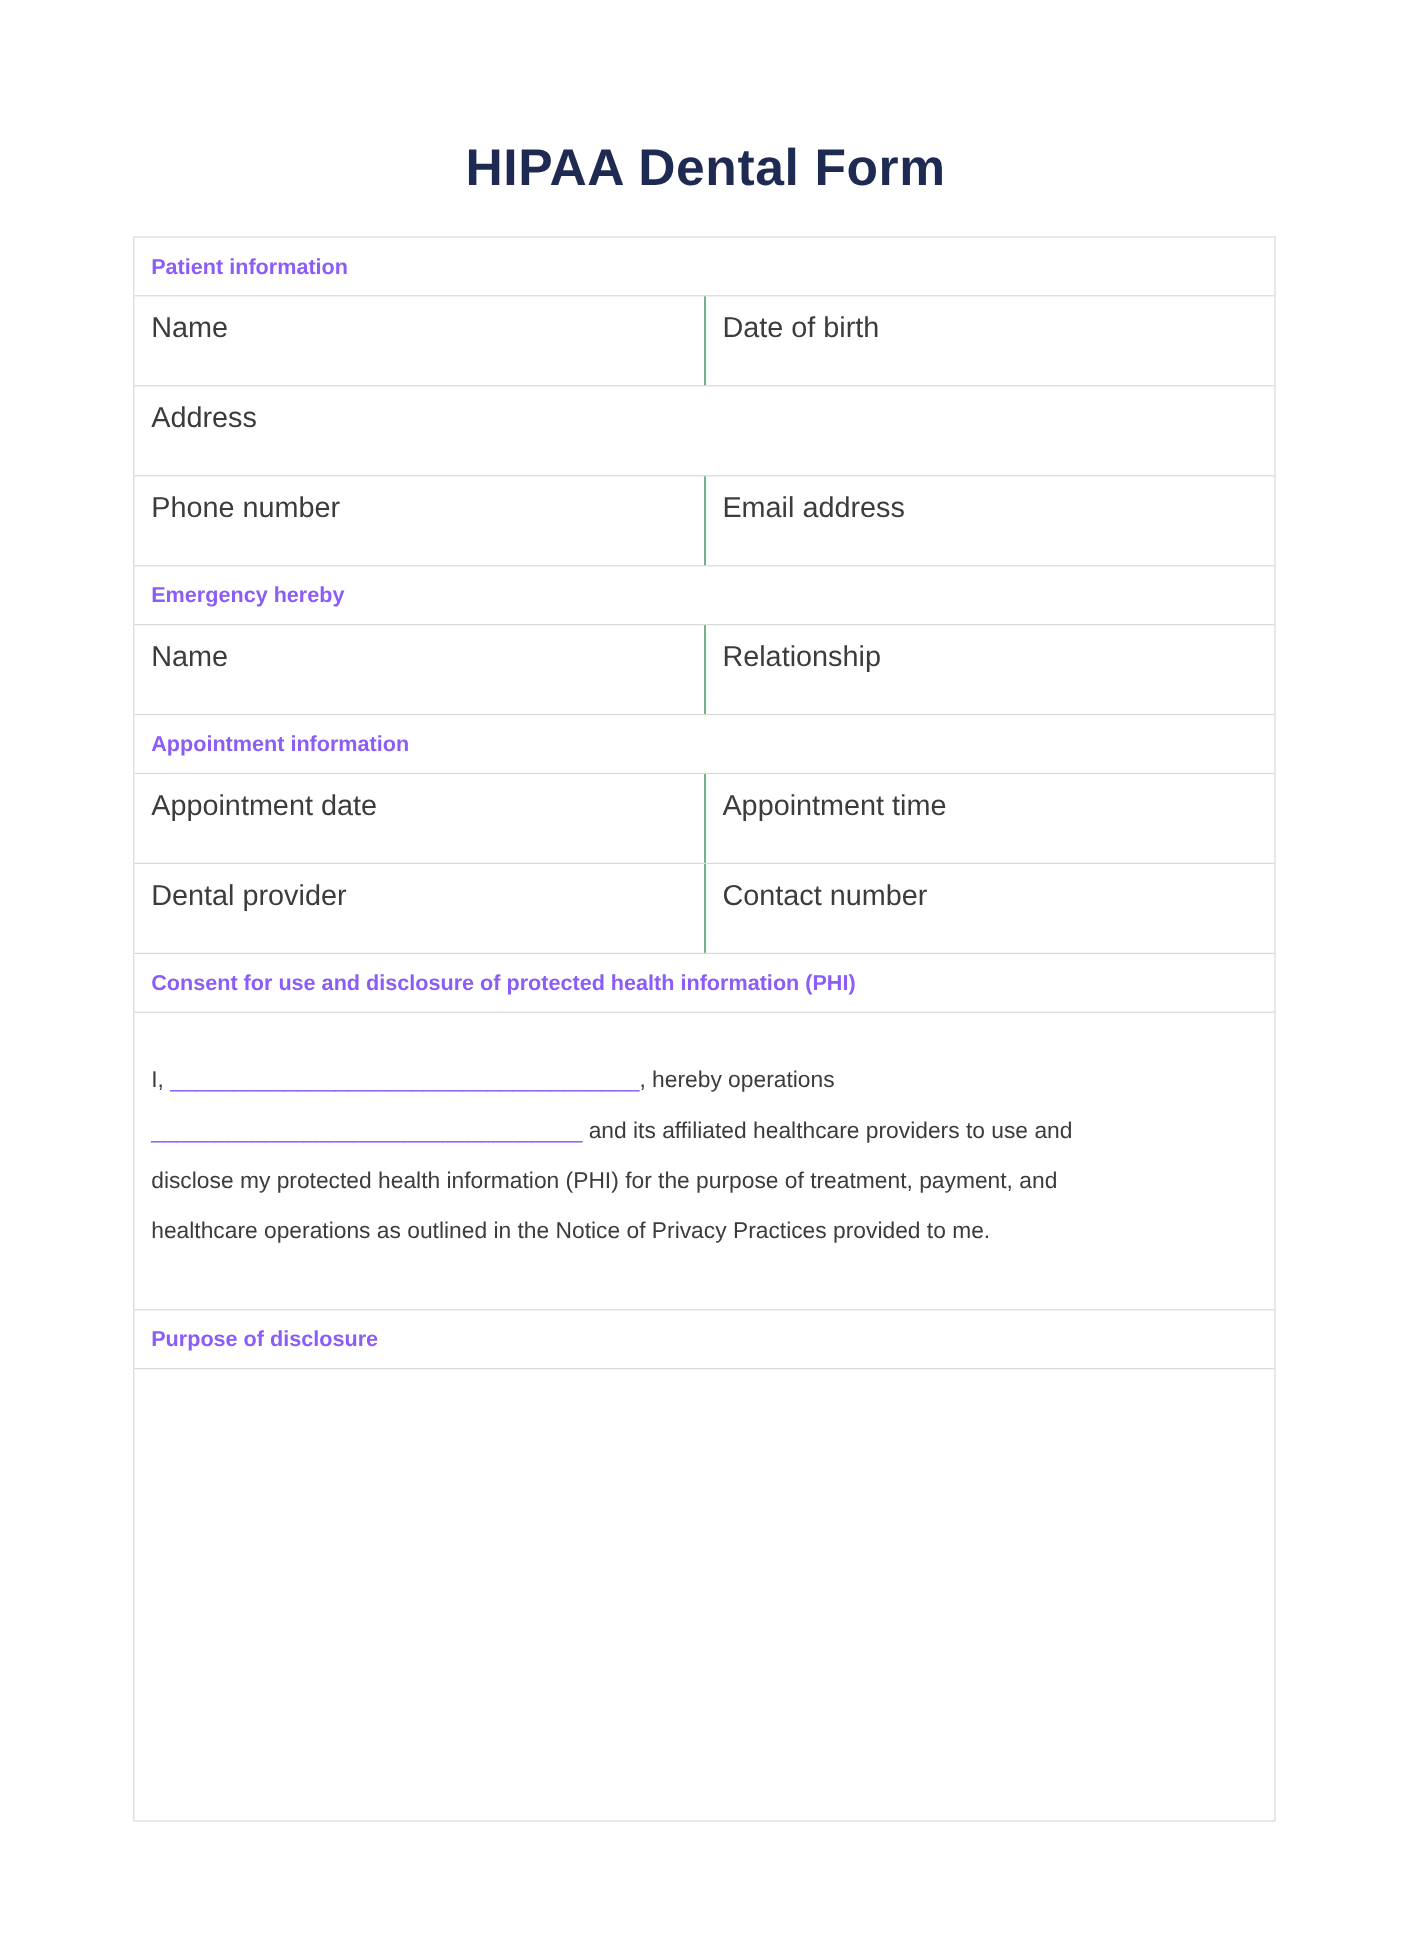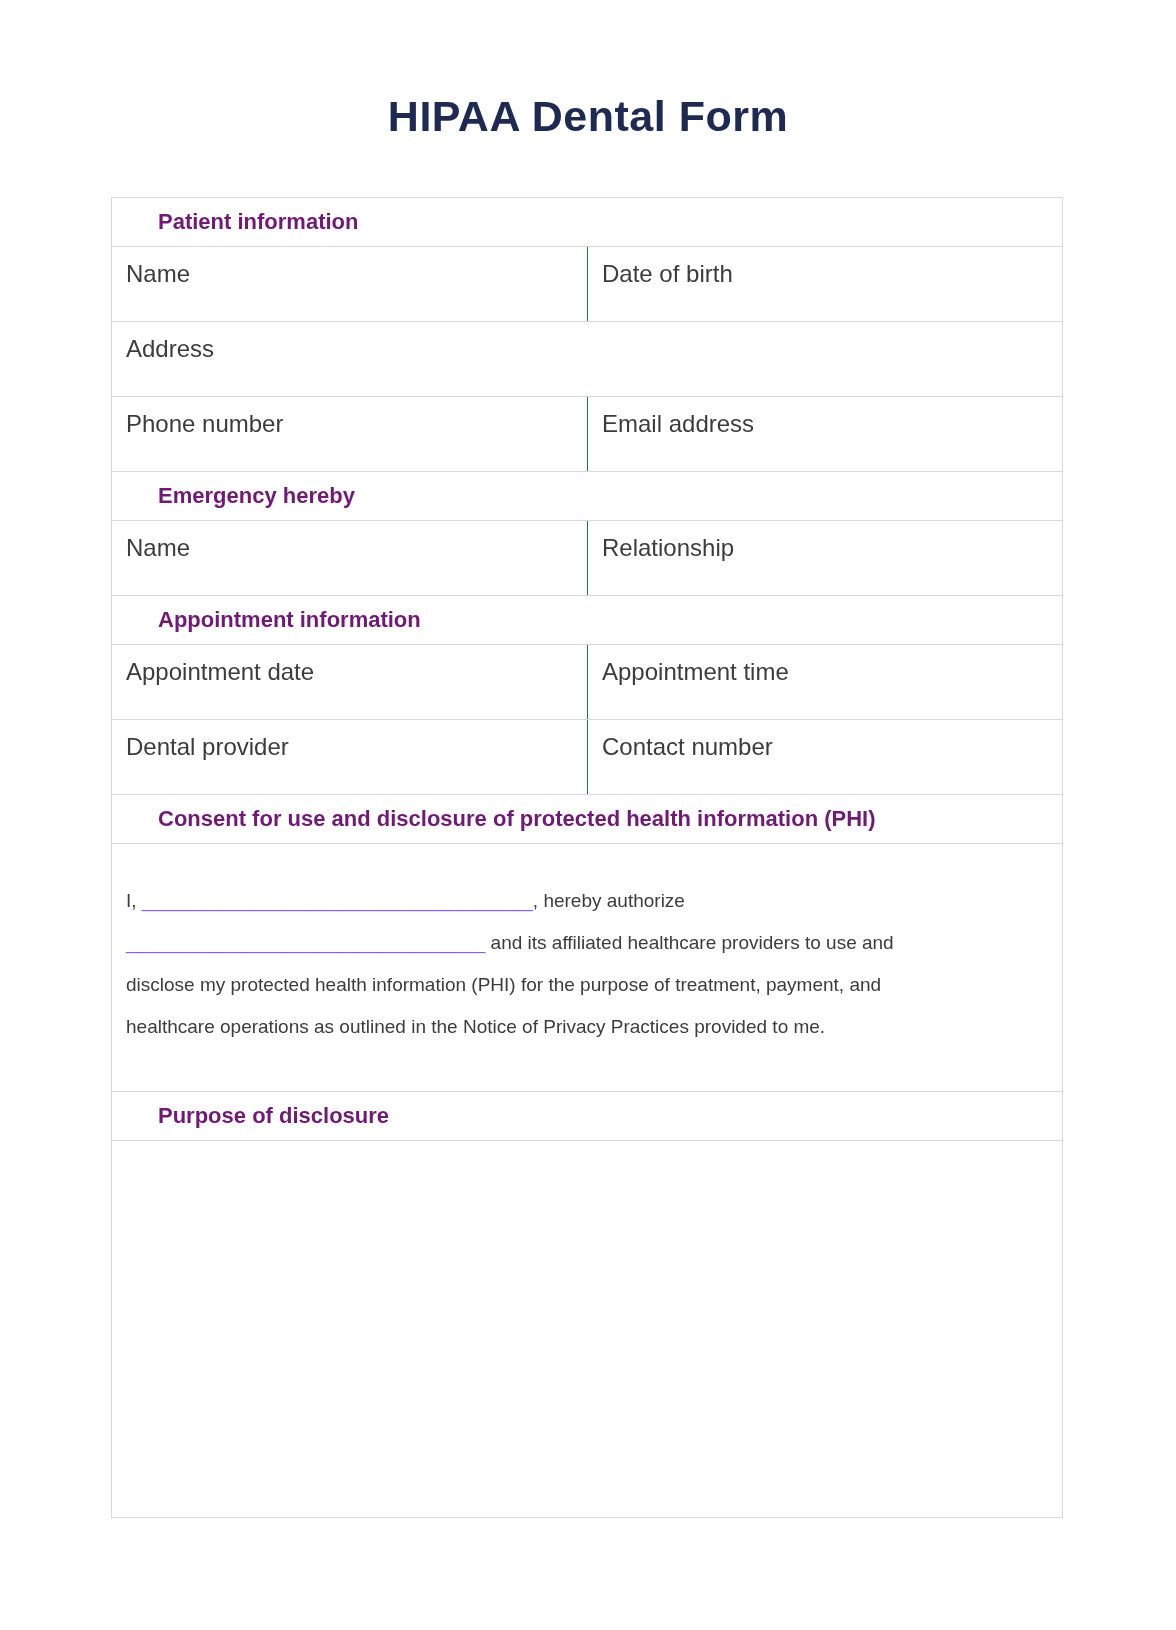--- a/index.html
+++ b/index.html
@@ -12,21 +12,21 @@
     font-family: "Liberation Sans", sans-serif;
   }
   .page {
     position: relative;
     width: 1176px;
     height: 1630px;
     background: #ffffff;
   }
   .doc-title {
     margin: 0;
-    padding-top: 92px;
+    padding-top: 116px;
     text-align: center;
     font-size: 43px;
     font-weight: bold;
     letter-spacing: 0.5px;
     color: #1e2a52;
   }
   .form-table {
     position: absolute;
     left: 111px;
     top: 197px;
@@ -40,24 +40,23 @@
     border-bottom: 1px solid #d9d9d9;
     box-sizing: border-box;
   }
   .row:last-child { border-bottom: none; }
   .row-section {
     height: 49px;
     align-items: center;
     padding-left: 14px;
   }
   .row-section span {
-    font-size: 22px;
+    font-size: 18px;
     font-weight: bold;
-    color: #701a75;
-    margin-left: 32px;
+    color: #8b5cf6;
   }
   .row-field { height: 75px; }
   .cell {
     flex: 1 1 50%;
     padding: 13px 14px;
     box-sizing: border-box;
     font-size: 24px;
     color: #3c3c3c;
   }
   .cell + .cell { border-left: 1px solid #15803d; }
@@ -142,21 +141,21 @@
       </div>
       <div class="cell">
         <span>Contact number</span>
       </div>
     </div>
 
     <div class="row row-section">
       <span>Consent for use and disclosure of protected health information (PHI)</span>
     </div>
     <div class="row row-para">
-      <div class="para-line"><span>I, </span><span class="blank">_____________________________________</span><span>, hereby authorize</span></div>
+      <div class="para-line"><span>I, </span><span class="blank">_____________________________________</span><span>, hereby operations</span></div>
       <div class="para-line"><span class="blank">__________________________________</span><span> and its affiliated healthcare providers to use and</span></div>
       <div class="para-line">disclose my protected health information (PHI) for the purpose of treatment, payment, and</div>
       <div class="para-line">healthcare operations as outlined in the Notice of Privacy Practices provided to me.</div>
     </div>
 
     <div class="row row-section">
       <span>Purpose of disclosure</span>
     </div>
     <div class="row row-empty"></div>
 

